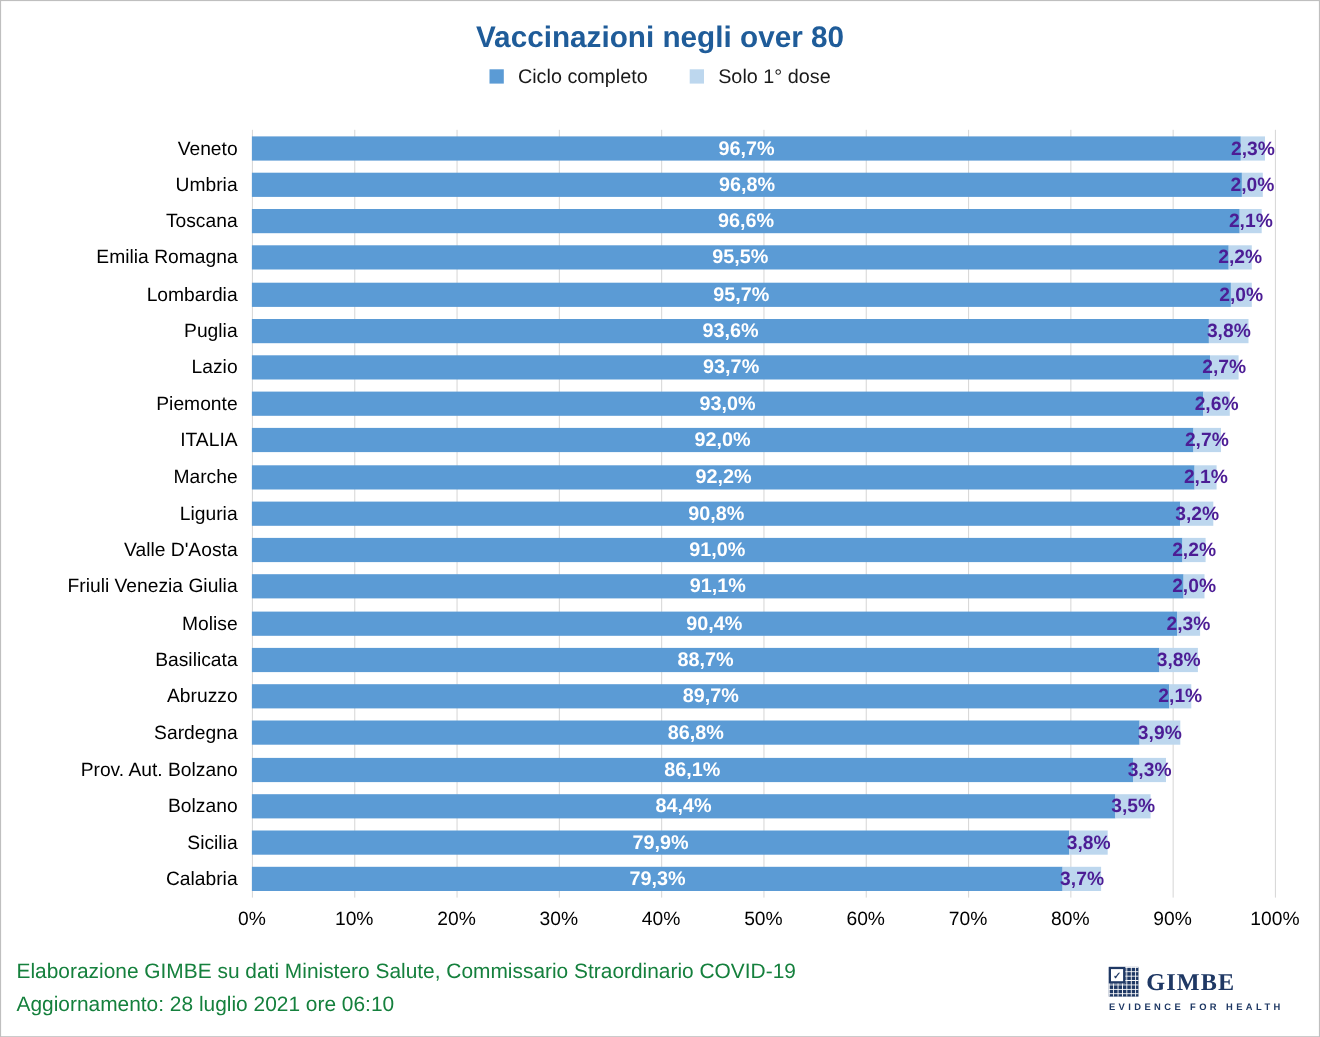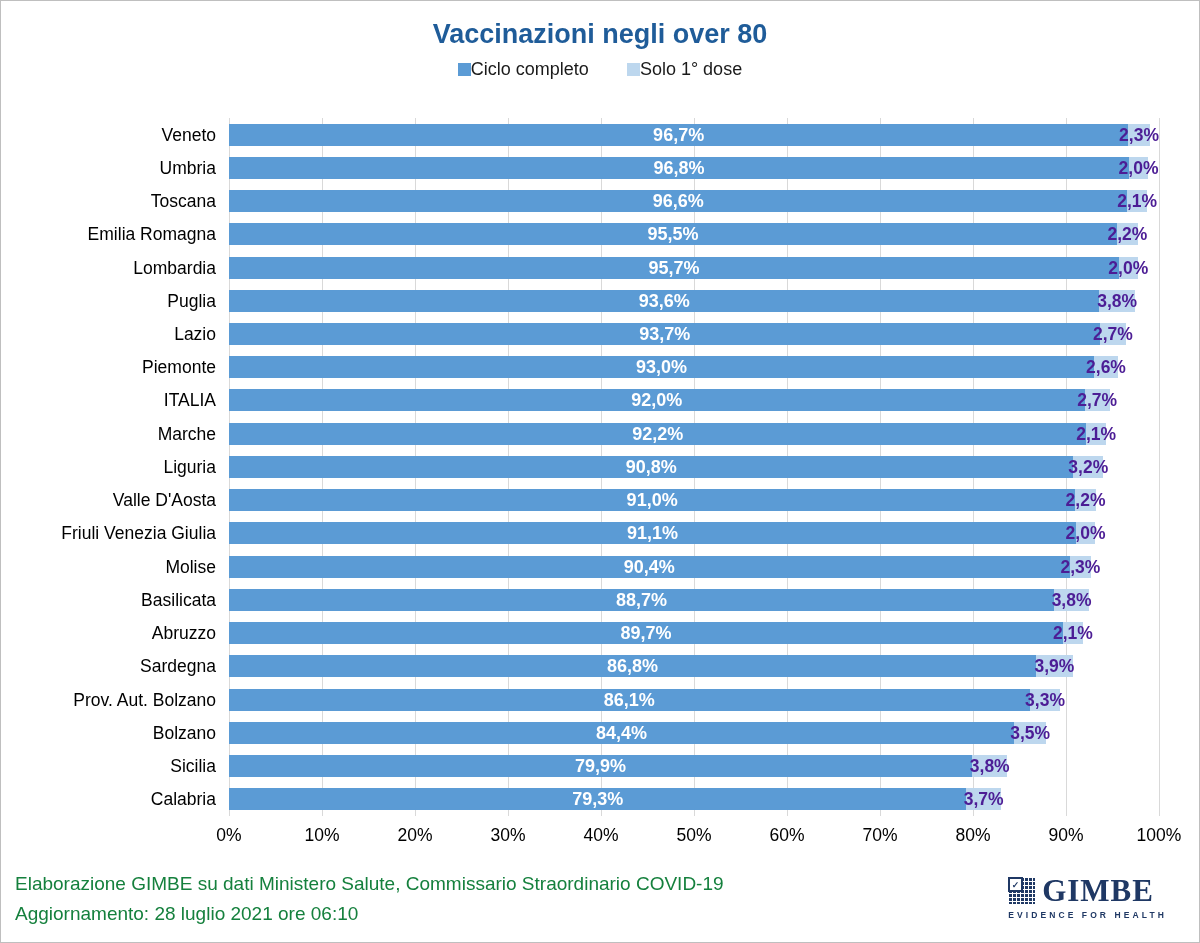--- a/index.html
+++ b/index.html
@@ -21,21 +21,21 @@
     color: #1F5C99;
   }
   .legend {
     margin-top: 9px;
     display: flex;
     justify-content: center;
     align-items: center;
     gap: 38px;
     height: 20px;
   }
-  .legend-item { display: flex; align-items: center; gap: 0; }
+  .legend-item { display: flex; align-items: center; gap: 13px; }
   .swatch { width: 13px; height: 13px; display: inline-block; }
   .legend-label { font-size: 18px; color: #1a1a1a; }
 
   .chart {
     position: relative;
     margin-top: 39px;
     margin-left: 228px;
     width: 930px;
     height: 698px;
   }
@@ -130,21 +130,21 @@
     display: flex; align-items: center; justify-content: center;
   }
   .logo-check::before {
     content: "\2713";
     font-size: 9px;
     font-weight: bold;
     color: #1F3864;
   }
   .logo-wordmark {
     font-family: "Liberation Serif", serif;
-    font-size: 31px;
+    font-size: 22px;
     font-weight: bold;
     letter-spacing: 1px;
     line-height: 1;
     text-align: right;
   }
   .logo-tagline {
     margin-top: 4px;
     font-size: 8.5px;
     font-weight: bold;
     letter-spacing: 3.1px;

